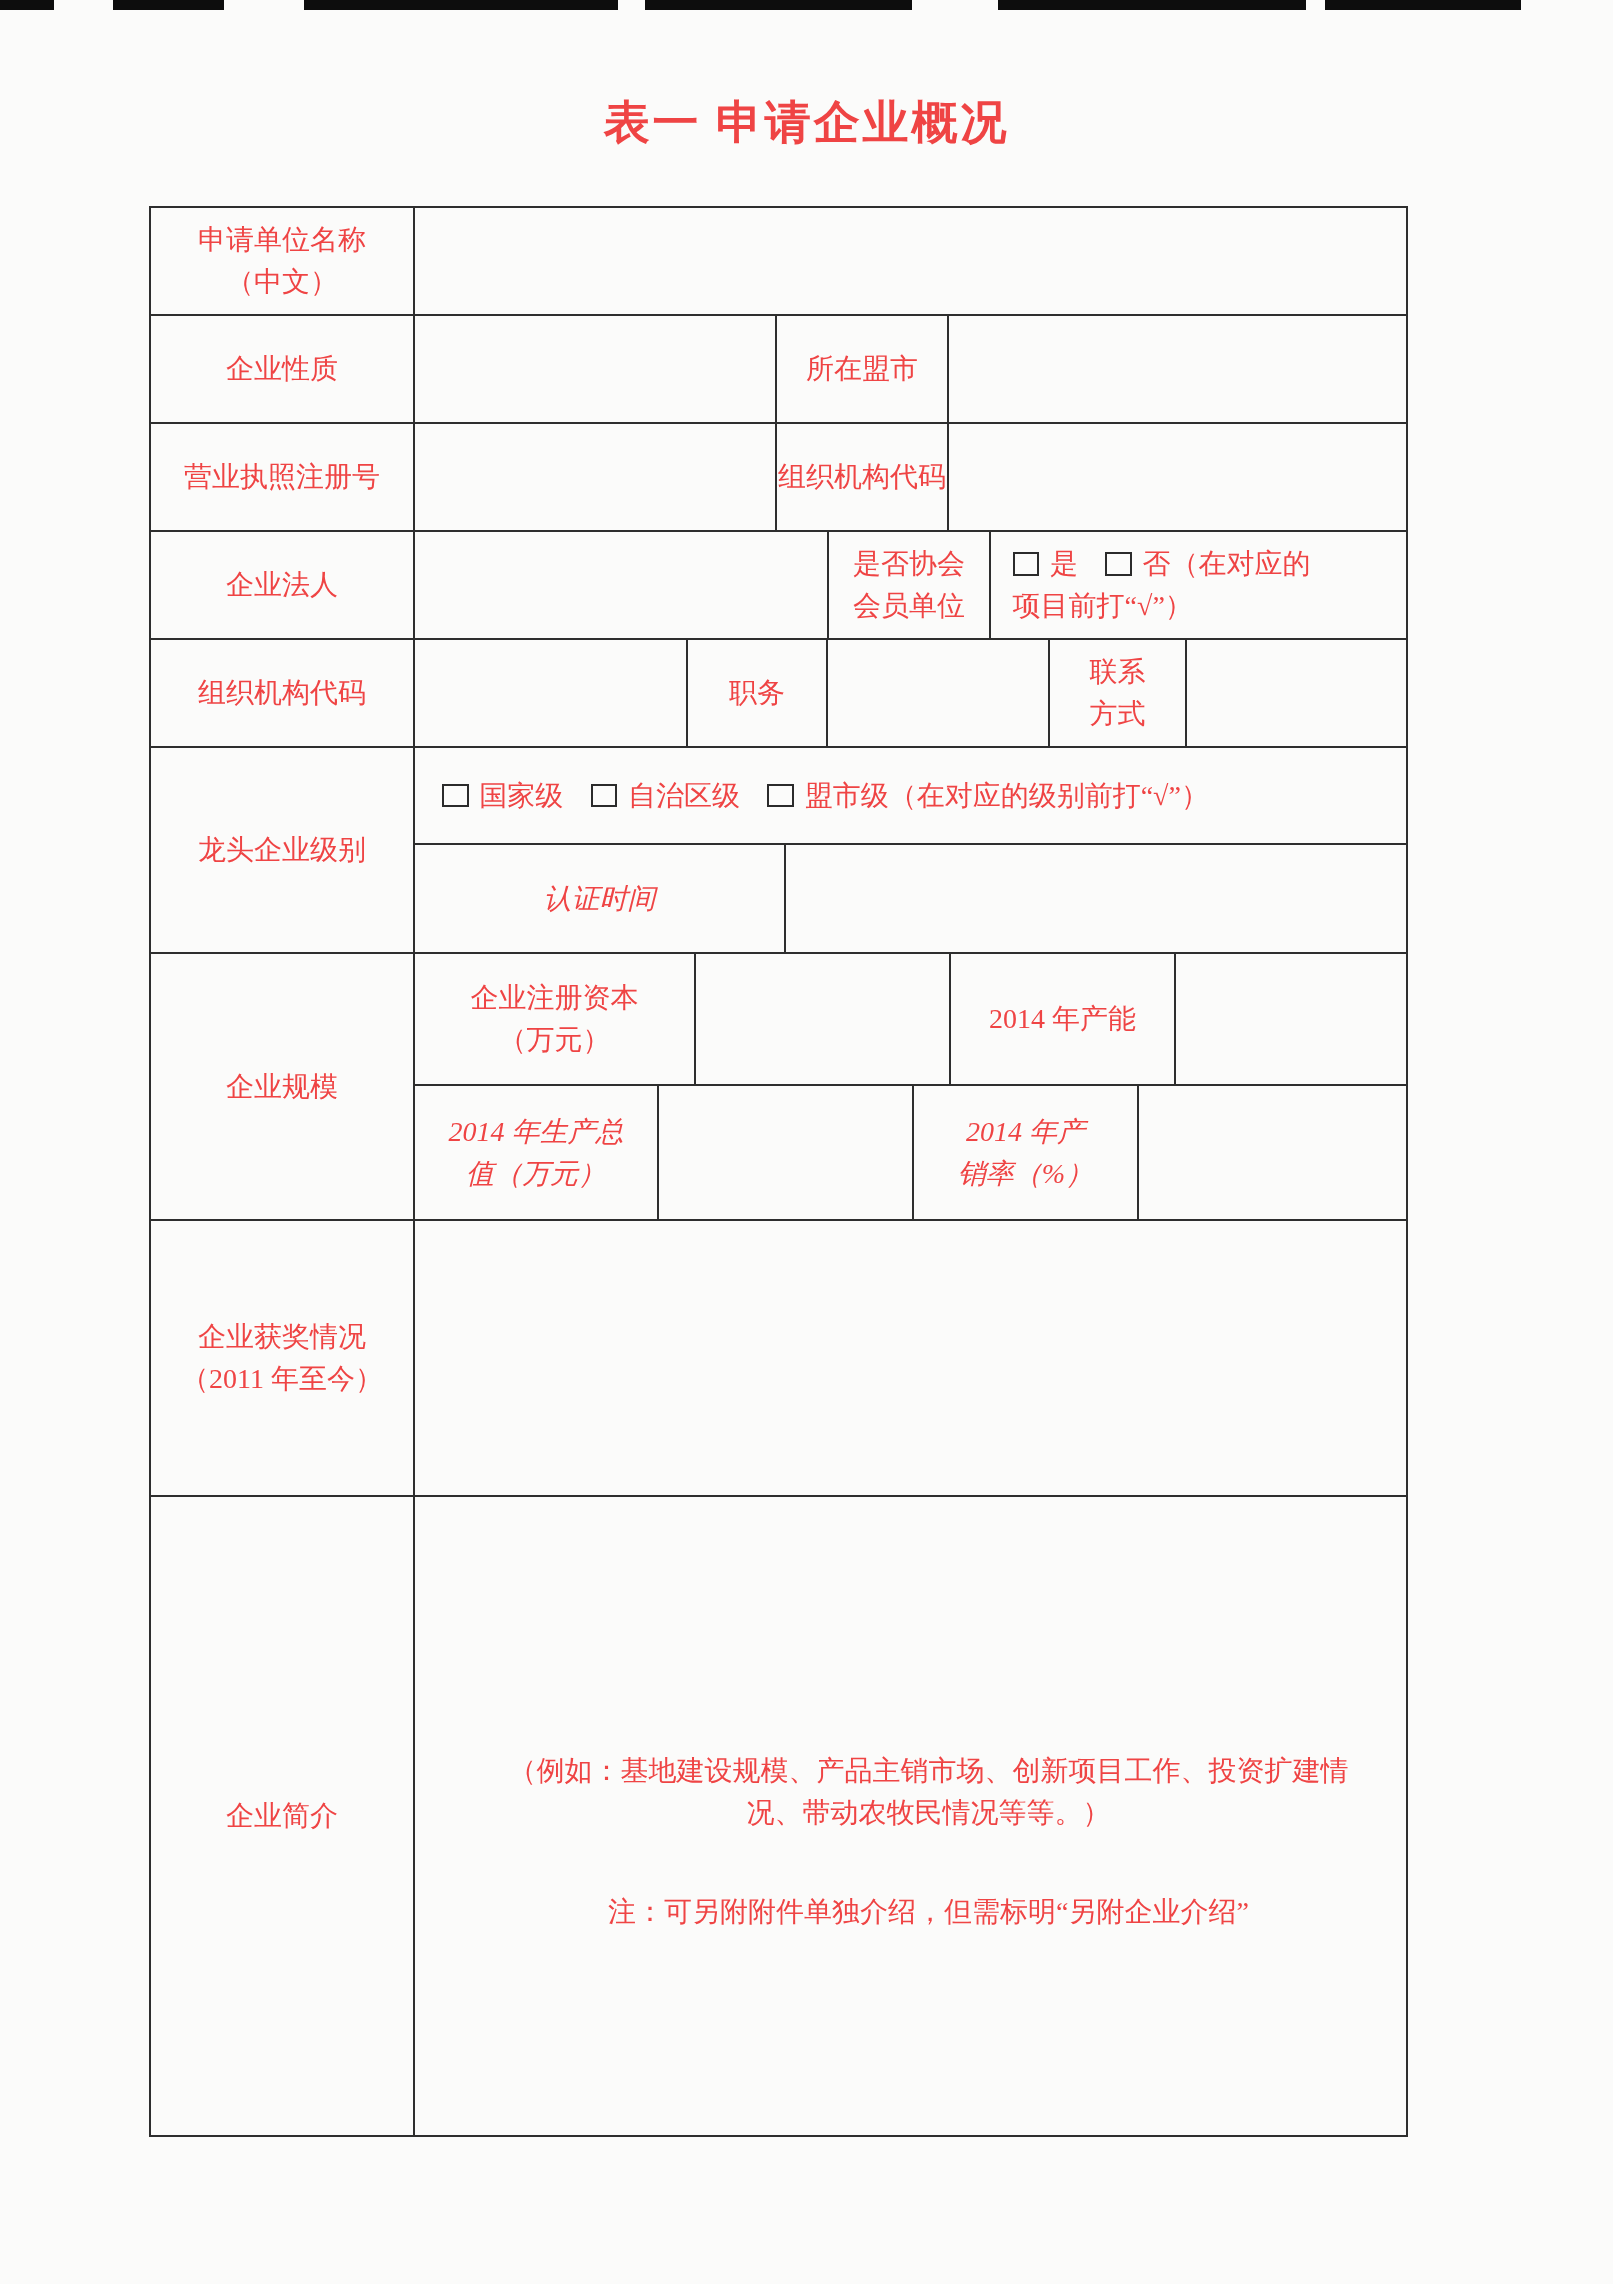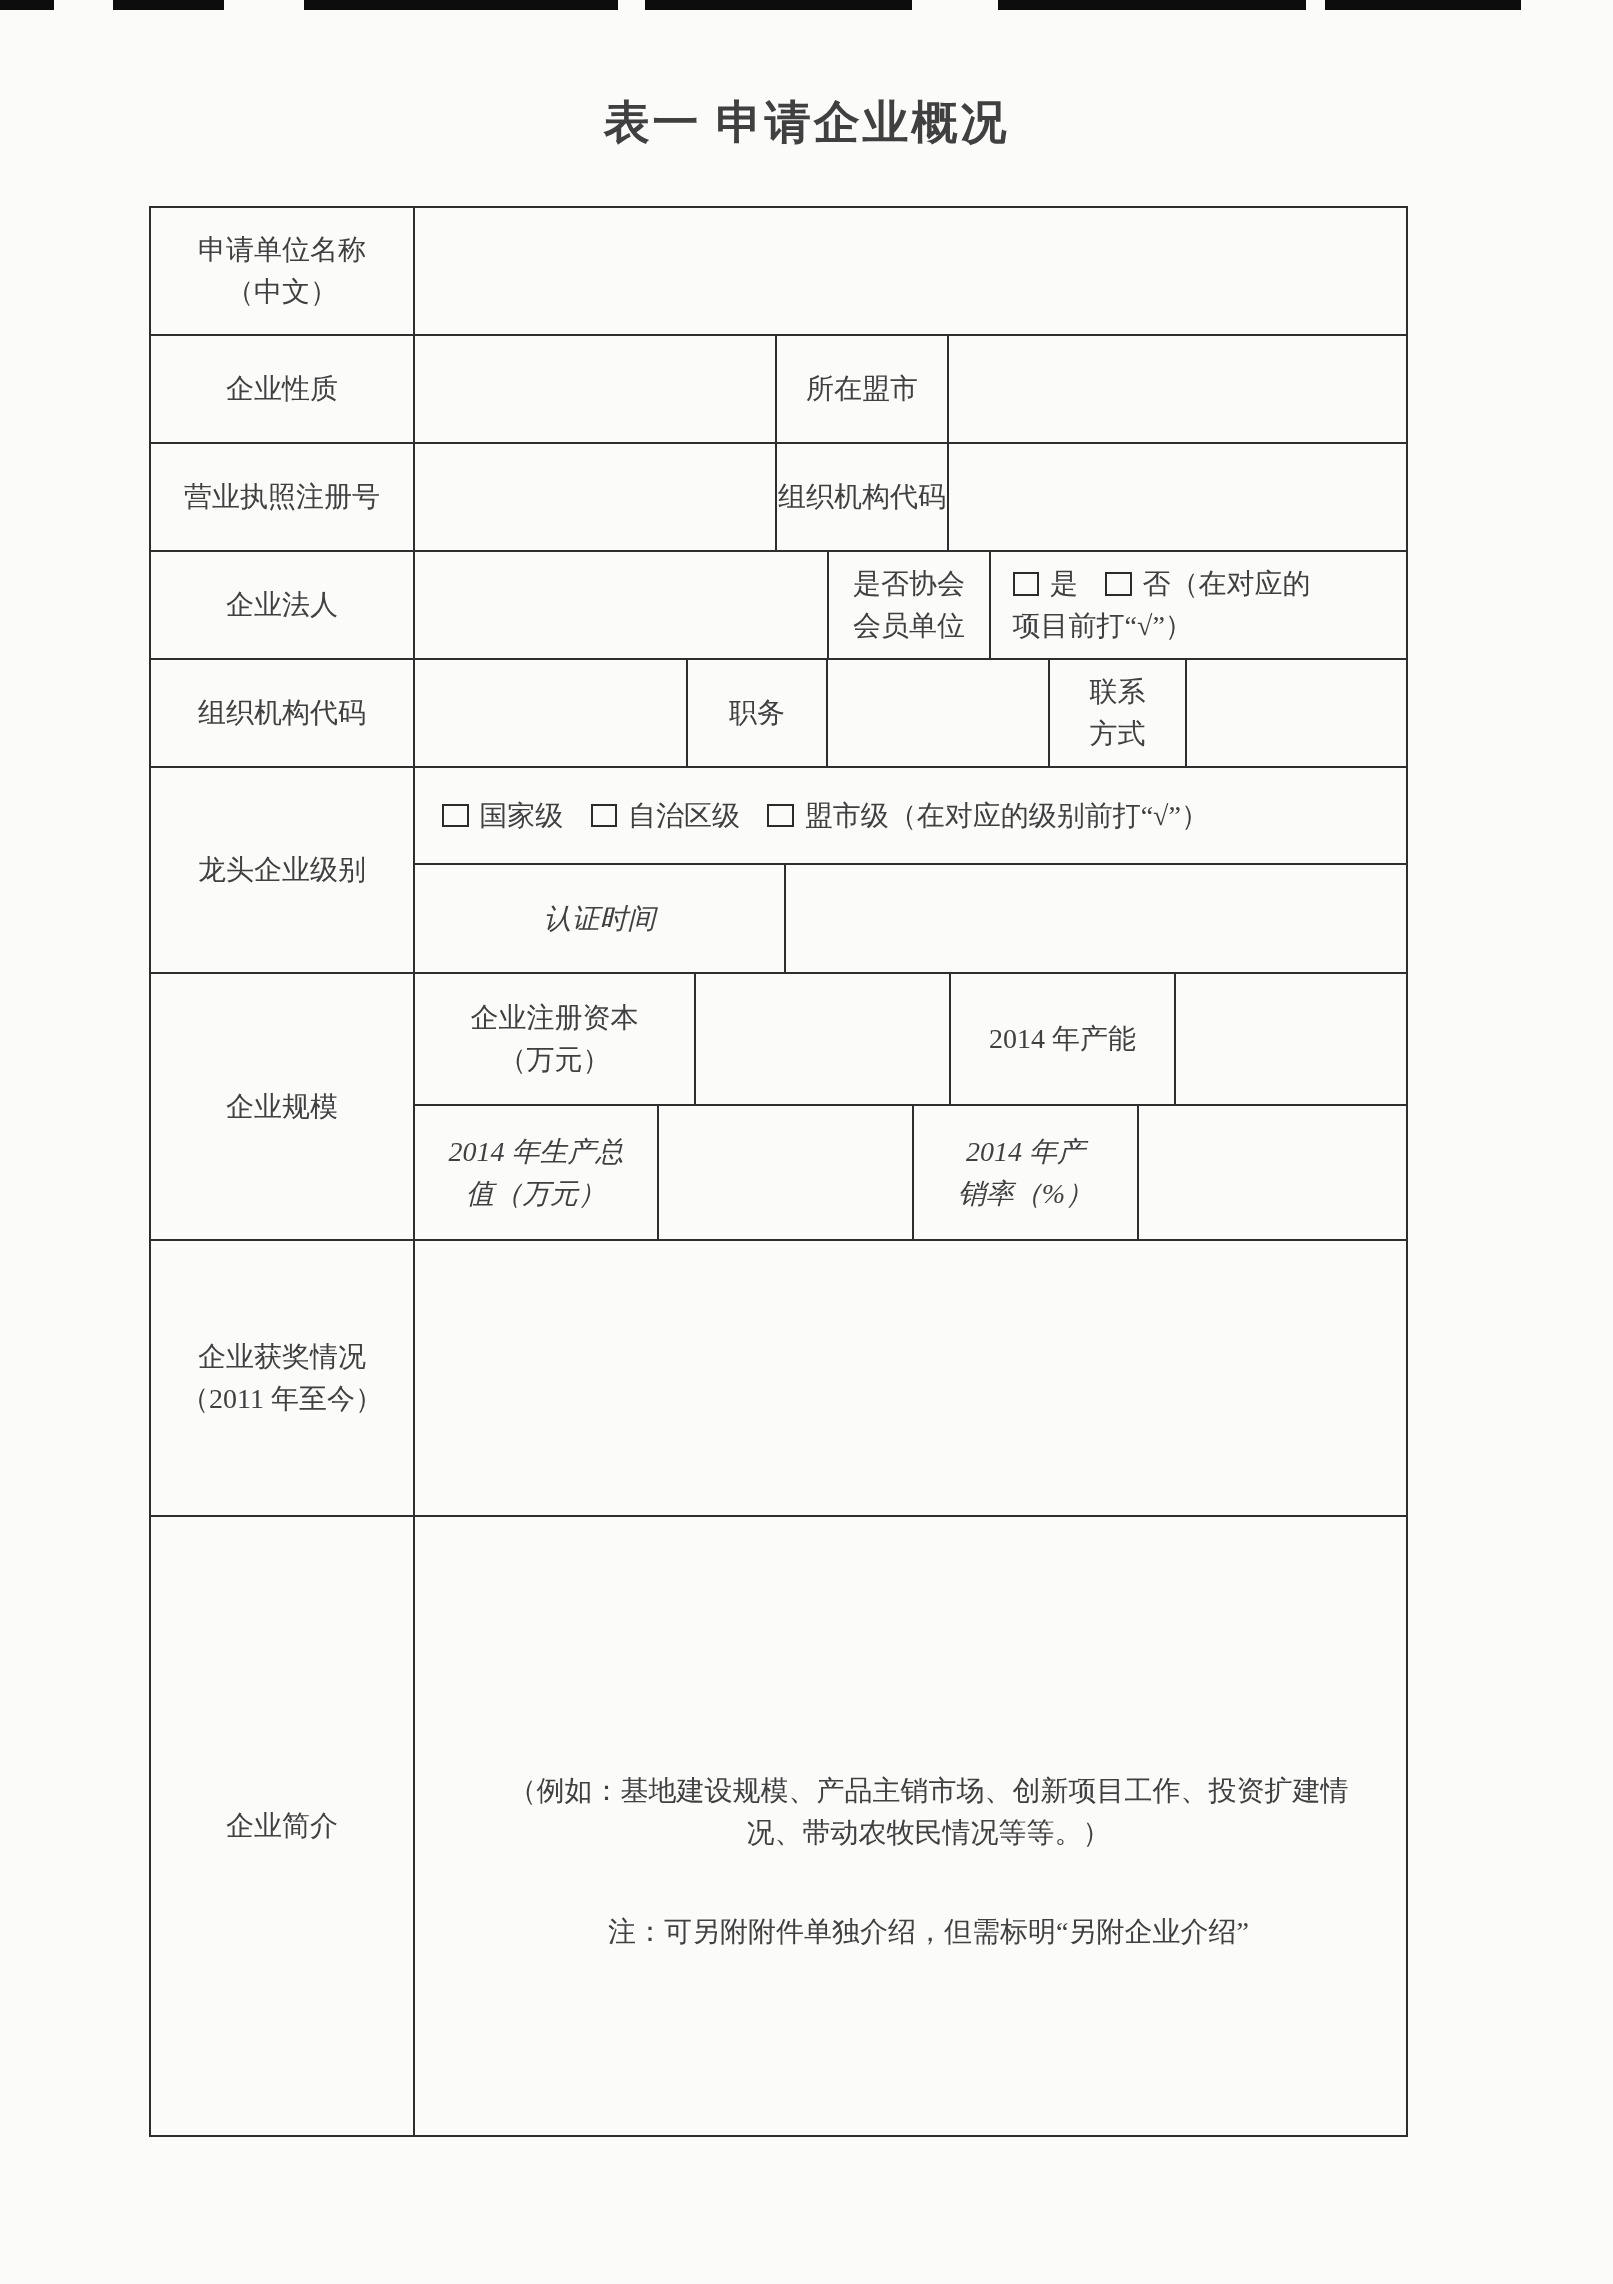--- a/index.html
+++ b/index.html
@@ -1,21 +1,21 @@
 <!DOCTYPE html>
 <html><head>
 <meta charset="utf-8">
 <style>
   html,body{margin:0;padding:0;background:#e8e8e8;}
   .page{
     position:relative;
     width:1613px;height:2285px;
     background:#fbfbfa;
     font-family:"Liberation Serif","DejaVu Serif",serif;
-    color:#404040;
+    color:#ef4444;
     overflow:hidden;
   }
   
   .scanbar{position:absolute;top:0;height:9.8px;background:#0d0d0d;}
   
   .title{
     position:absolute;top:92px;left:0;width:1613px;
     text-align:center;font-size:46px;font-weight:bold;letter-spacing:2.9px;
   }
   
@@ -61,21 +61,21 @@
   <div class="scanbar" style="left:113px;width:111px"></div>
   <div class="scanbar" style="left:304px;width:314px"></div>
   <div class="scanbar" style="left:645px;width:267px"></div>
   <div class="scanbar" style="left:998px;width:308px"></div>
   <div class="scanbar" style="left:1325px;width:196px"></div>
 
   <div class="title">表一  申请企业概况</div>
 
   <div class="tbl">
 
-    <div class="row" style="height:128px">
+    <div class="row" style="height:108px">
       <div class="cell labelcol">
         <span>申请单位名称</span>
         <span>（中文）</span>
       </div>
       <div class="cell grow"></div>
     </div>
 
     <div class="row" style="height:108px">
       <div class="cell labelcol">
         <span>企业性质</span>

